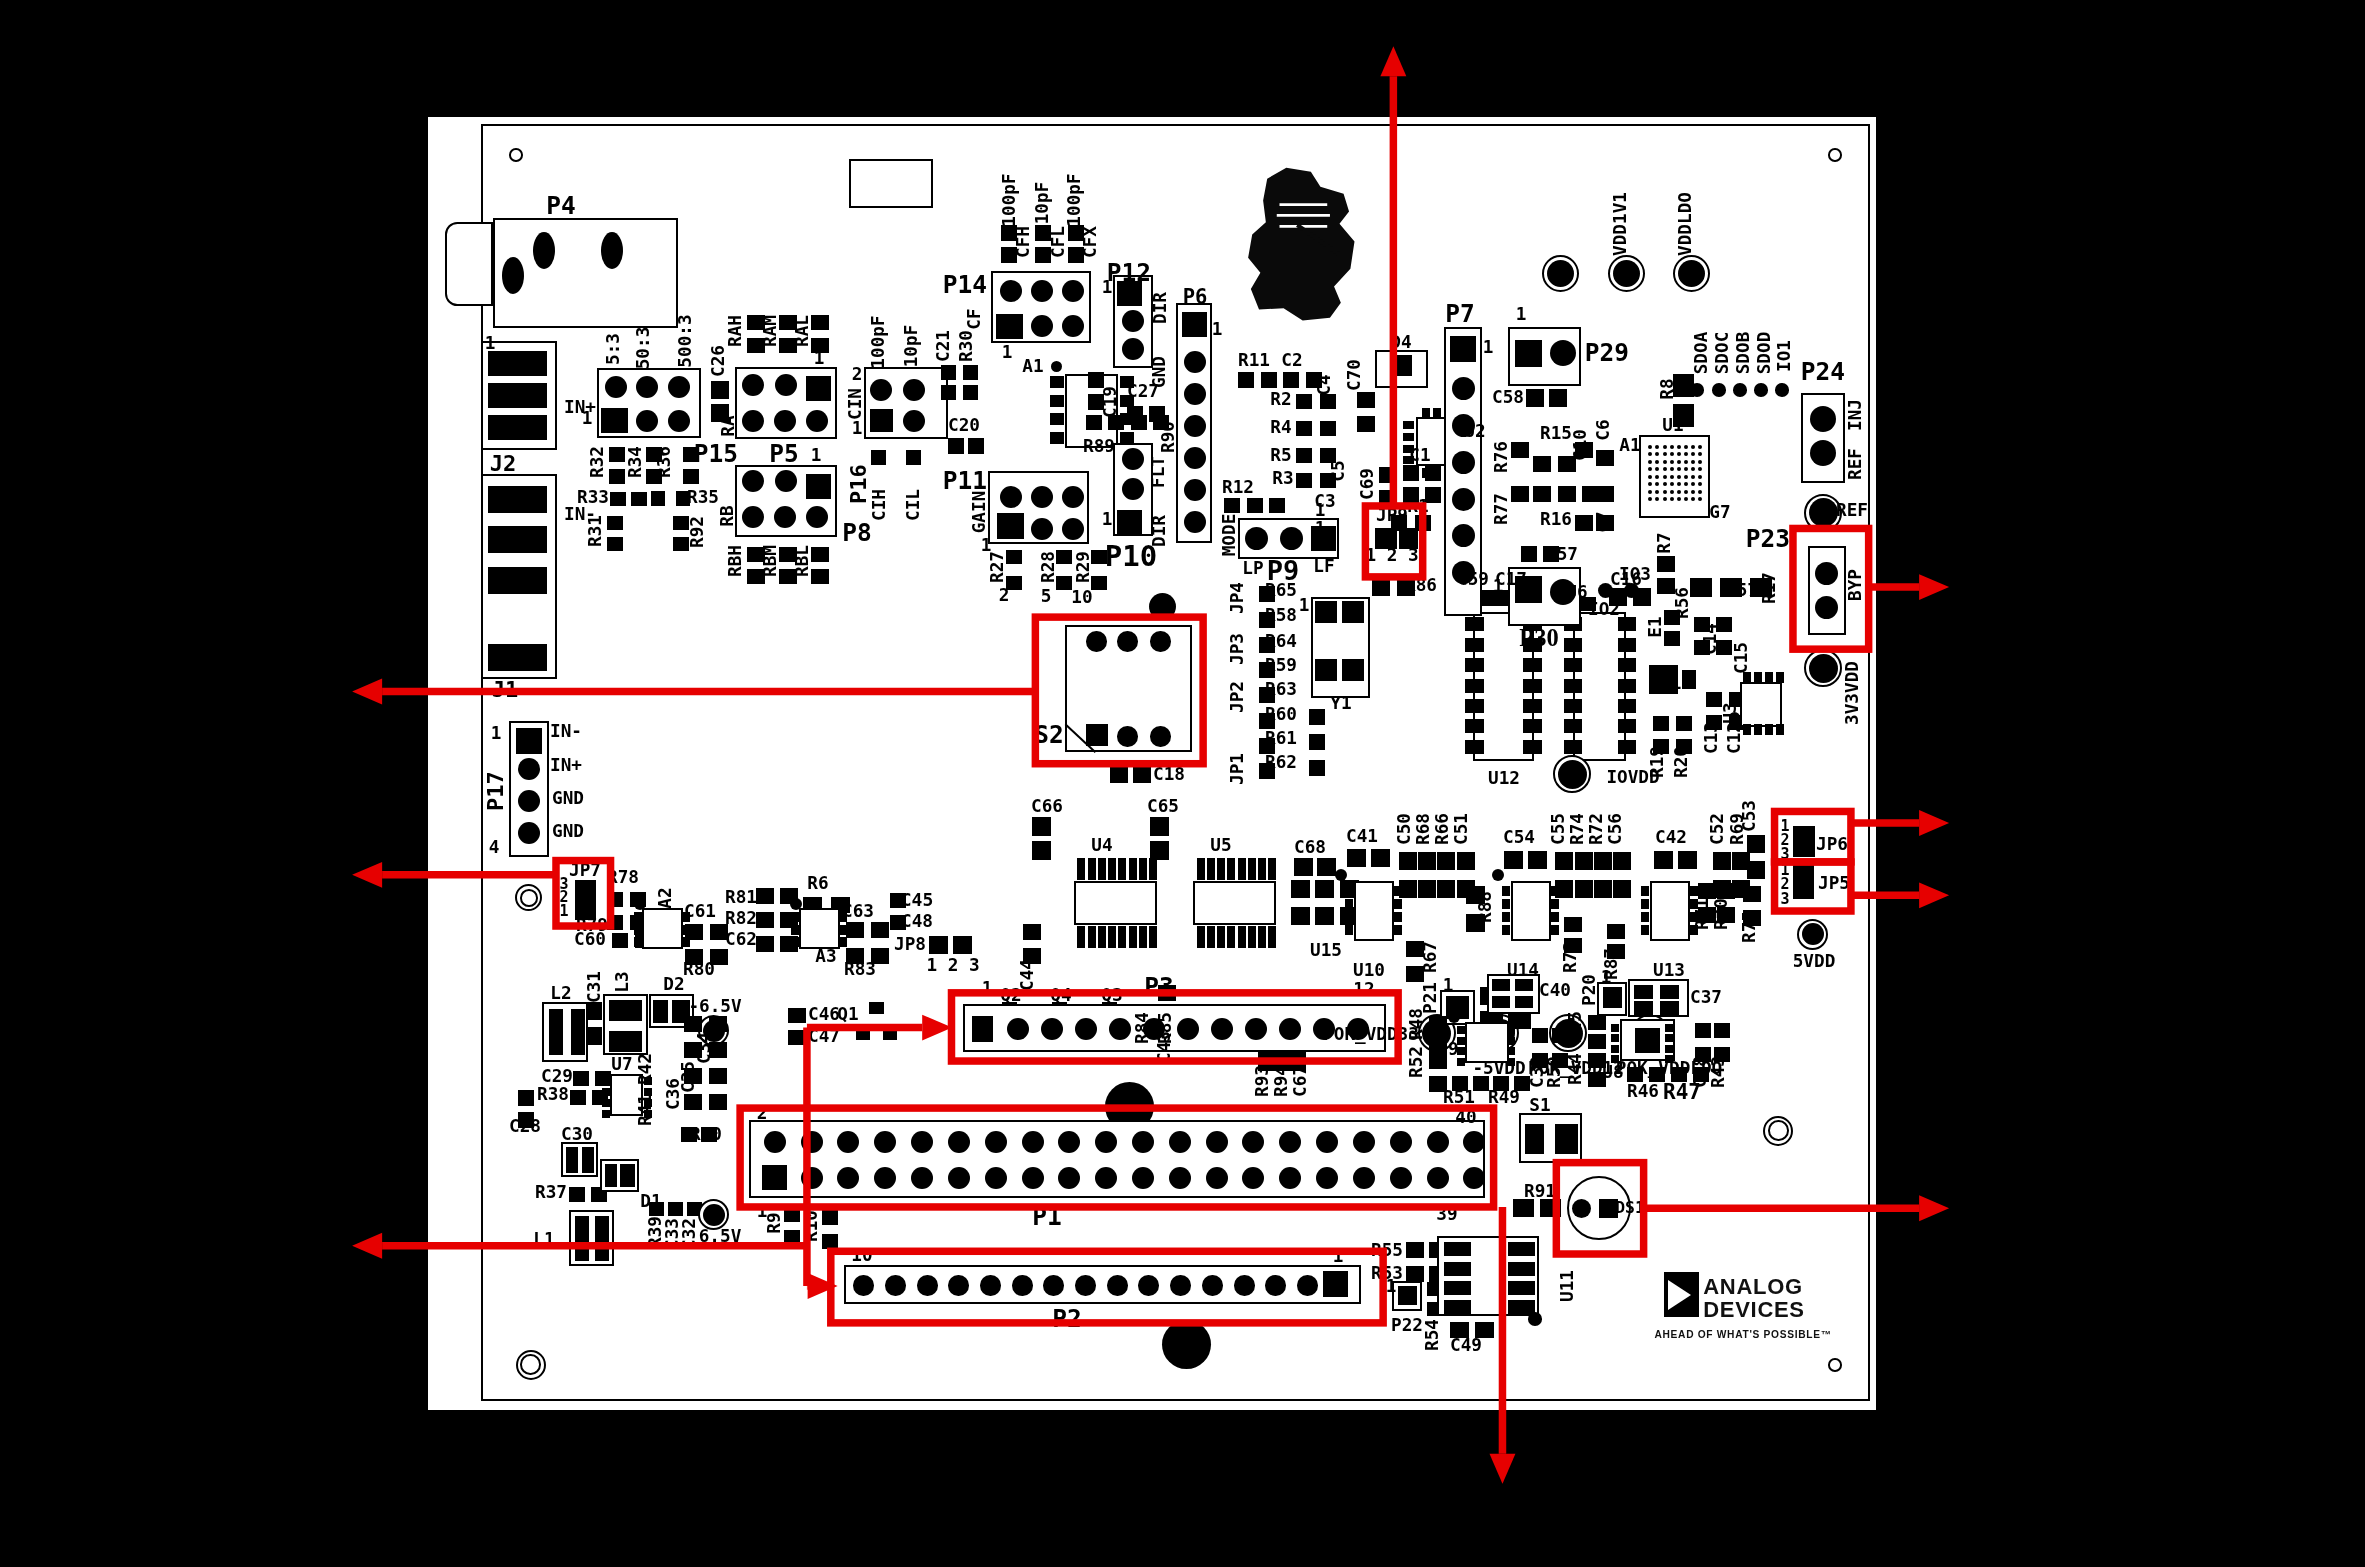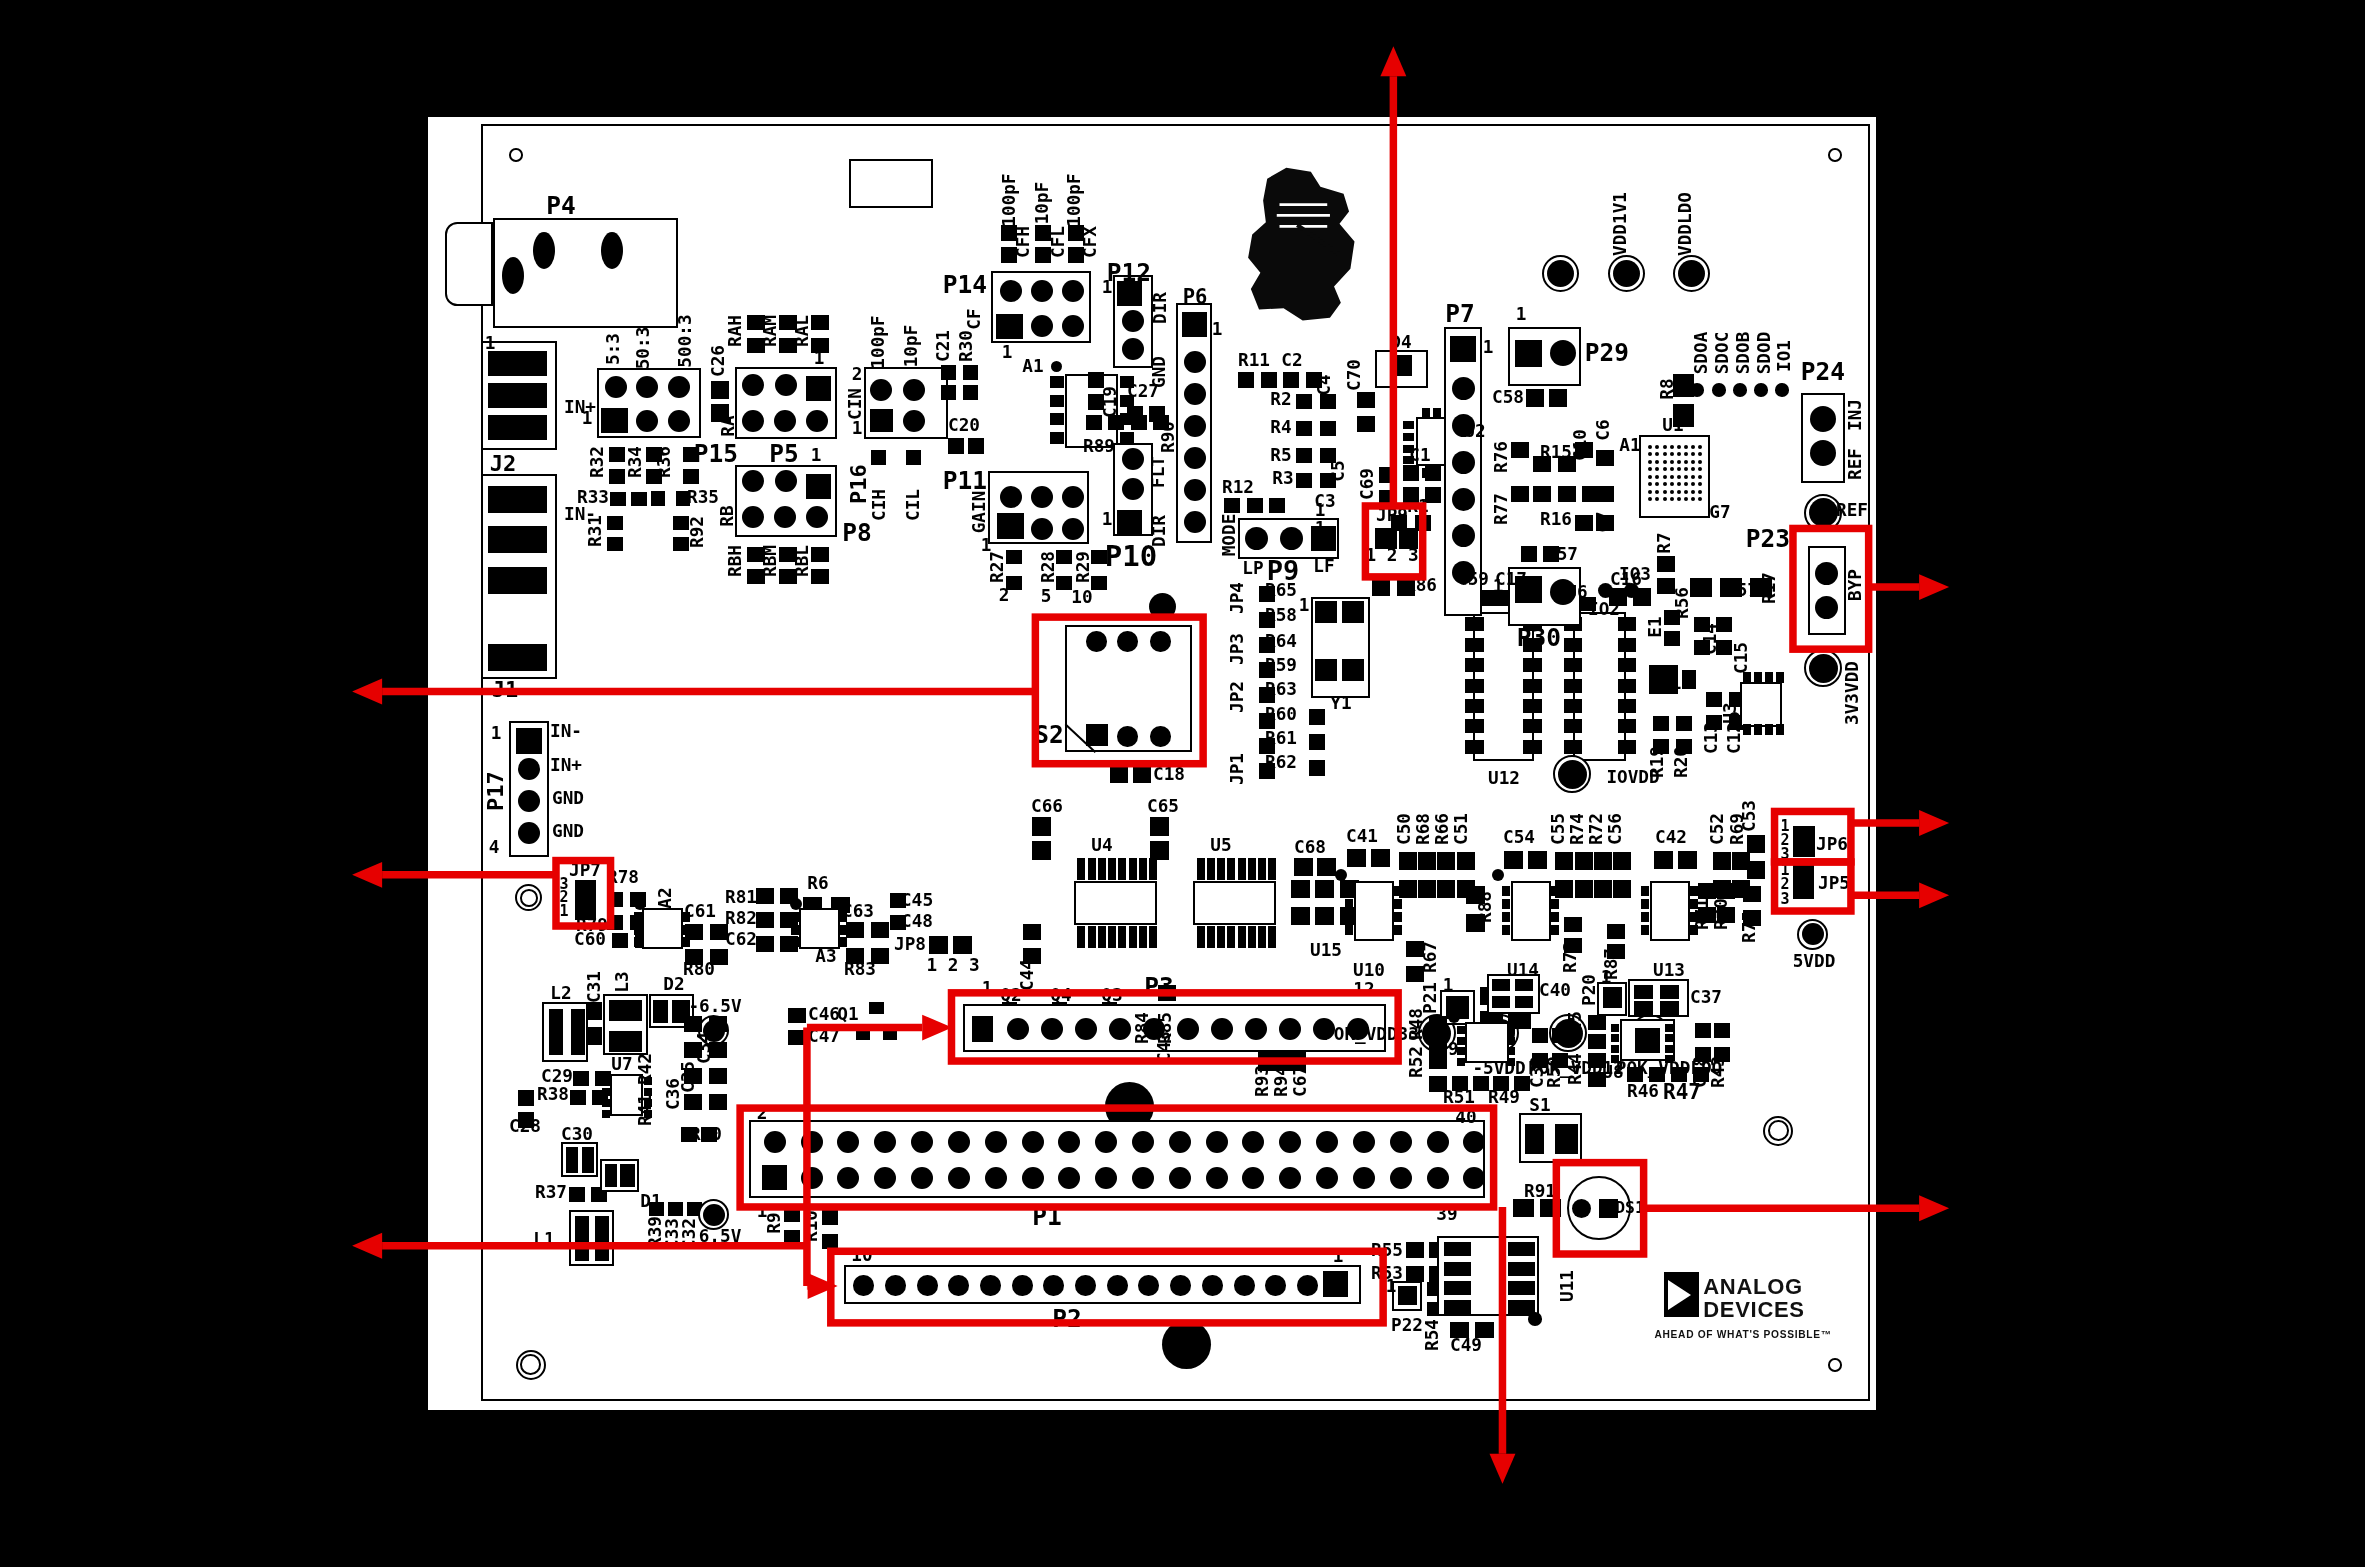--- a/index.html
+++ b/index.html
@@ -1011,27 +1011,27 @@
       <span class="lbl" style="left: 1673px; top: 426px; font-size: 17.7px;">U1</span>
       <span class="lbl" style="left: 1630px; top: 446px; font-size: 17.7px;">A1</span>
       <span class="lbl" style="left: 1720px; top: 513px; font-size: 17.7px;">G7</span>
       <span class="lbl" style="left: 1460px; top: 314px; font-size: 24.5px;">P7</span>
       <span class="lbl" style="left: 1488px; top: 348px; font-size: 17.7px;">1</span>
       <span class="lbl" style="left: 1607px; top: 353px; font-size: 24.5px;">P29</span>
       <span class="lbl" style="left: 1521px; top: 315px; font-size: 17.7px;">1</span>
       <span class="lbl" style="left: 1508px; top: 398px; font-size: 17.7px;">C58</span>
       <span class="lbl v" style="left: 1502px; top: 457px; font-size: 17.7px;">R76</span>
       <span class="lbl v" style="left: 1502px; top: 509px; font-size: 17.7px;">R77</span>
-      <span class="lbl" style="left: 1556px; top: 453px; font-size: 17.7px;">R15</span>
+      <span class="lbl" style="left: 1556px; top: 434px; font-size: 17.7px;">R15</span>
       <span class="lbl" style="left: 1556px; top: 520px; font-size: 17.7px;">R16</span>
       <span class="lbl v" style="left: 1581px; top: 445px; font-size: 17.7px;">C10</span>
       <span class="lbl v" style="left: 1604px; top: 430px; font-size: 17.7px;">C6</span>
       <span class="lbl v" style="left: 1604px; top: 522px; font-size: 17.7px;">C7</span>
       <span class="lbl" style="left: 1562px; top: 555px; font-size: 17.7px;">C57</span>
-      <span class="lbl" style="left: 1539px; top: 638px; font-size: 24.5px;">P30</span>
+      <span class="lbl" style="left: 1539px; top: 638px; font-size: 24.5px; font-family: Liberation Serif, serif;">P30</span>
       <span class="lbl" style="left: 1498px; top: 587px; font-size: 17.7px;">1</span>
       <span class="lbl" style="left: 1635px; top: 575px; font-size: 17.7px;">IO3</span>
       <span class="lbl" style="left: 1604px; top: 610px; font-size: 17.7px;">IO2</span>
       <span class="lbl v" style="left: 1665px; top: 543px; font-size: 17.7px;">R7</span>
       <span class="lbl v" style="left: 1683px; top: 603px; font-size: 17.7px;">R56</span>
       <span class="lbl" style="left: 1742px; top: 591px; font-size: 17.7px;">R57</span>
       <span class="lbl v" style="left: 1770px; top: 588px; font-size: 17.7px;">R17</span>
       <span class="lbl v" style="left: 1711px; top: 639px; font-size: 17.7px;">C14</span>
       <span class="lbl v" style="left: 1742px; top: 658px; font-size: 17.7px;">C15</span>
       <span class="lbl v" style="left: 1731px; top: 713px; font-size: 17.7px;">U3</span>

